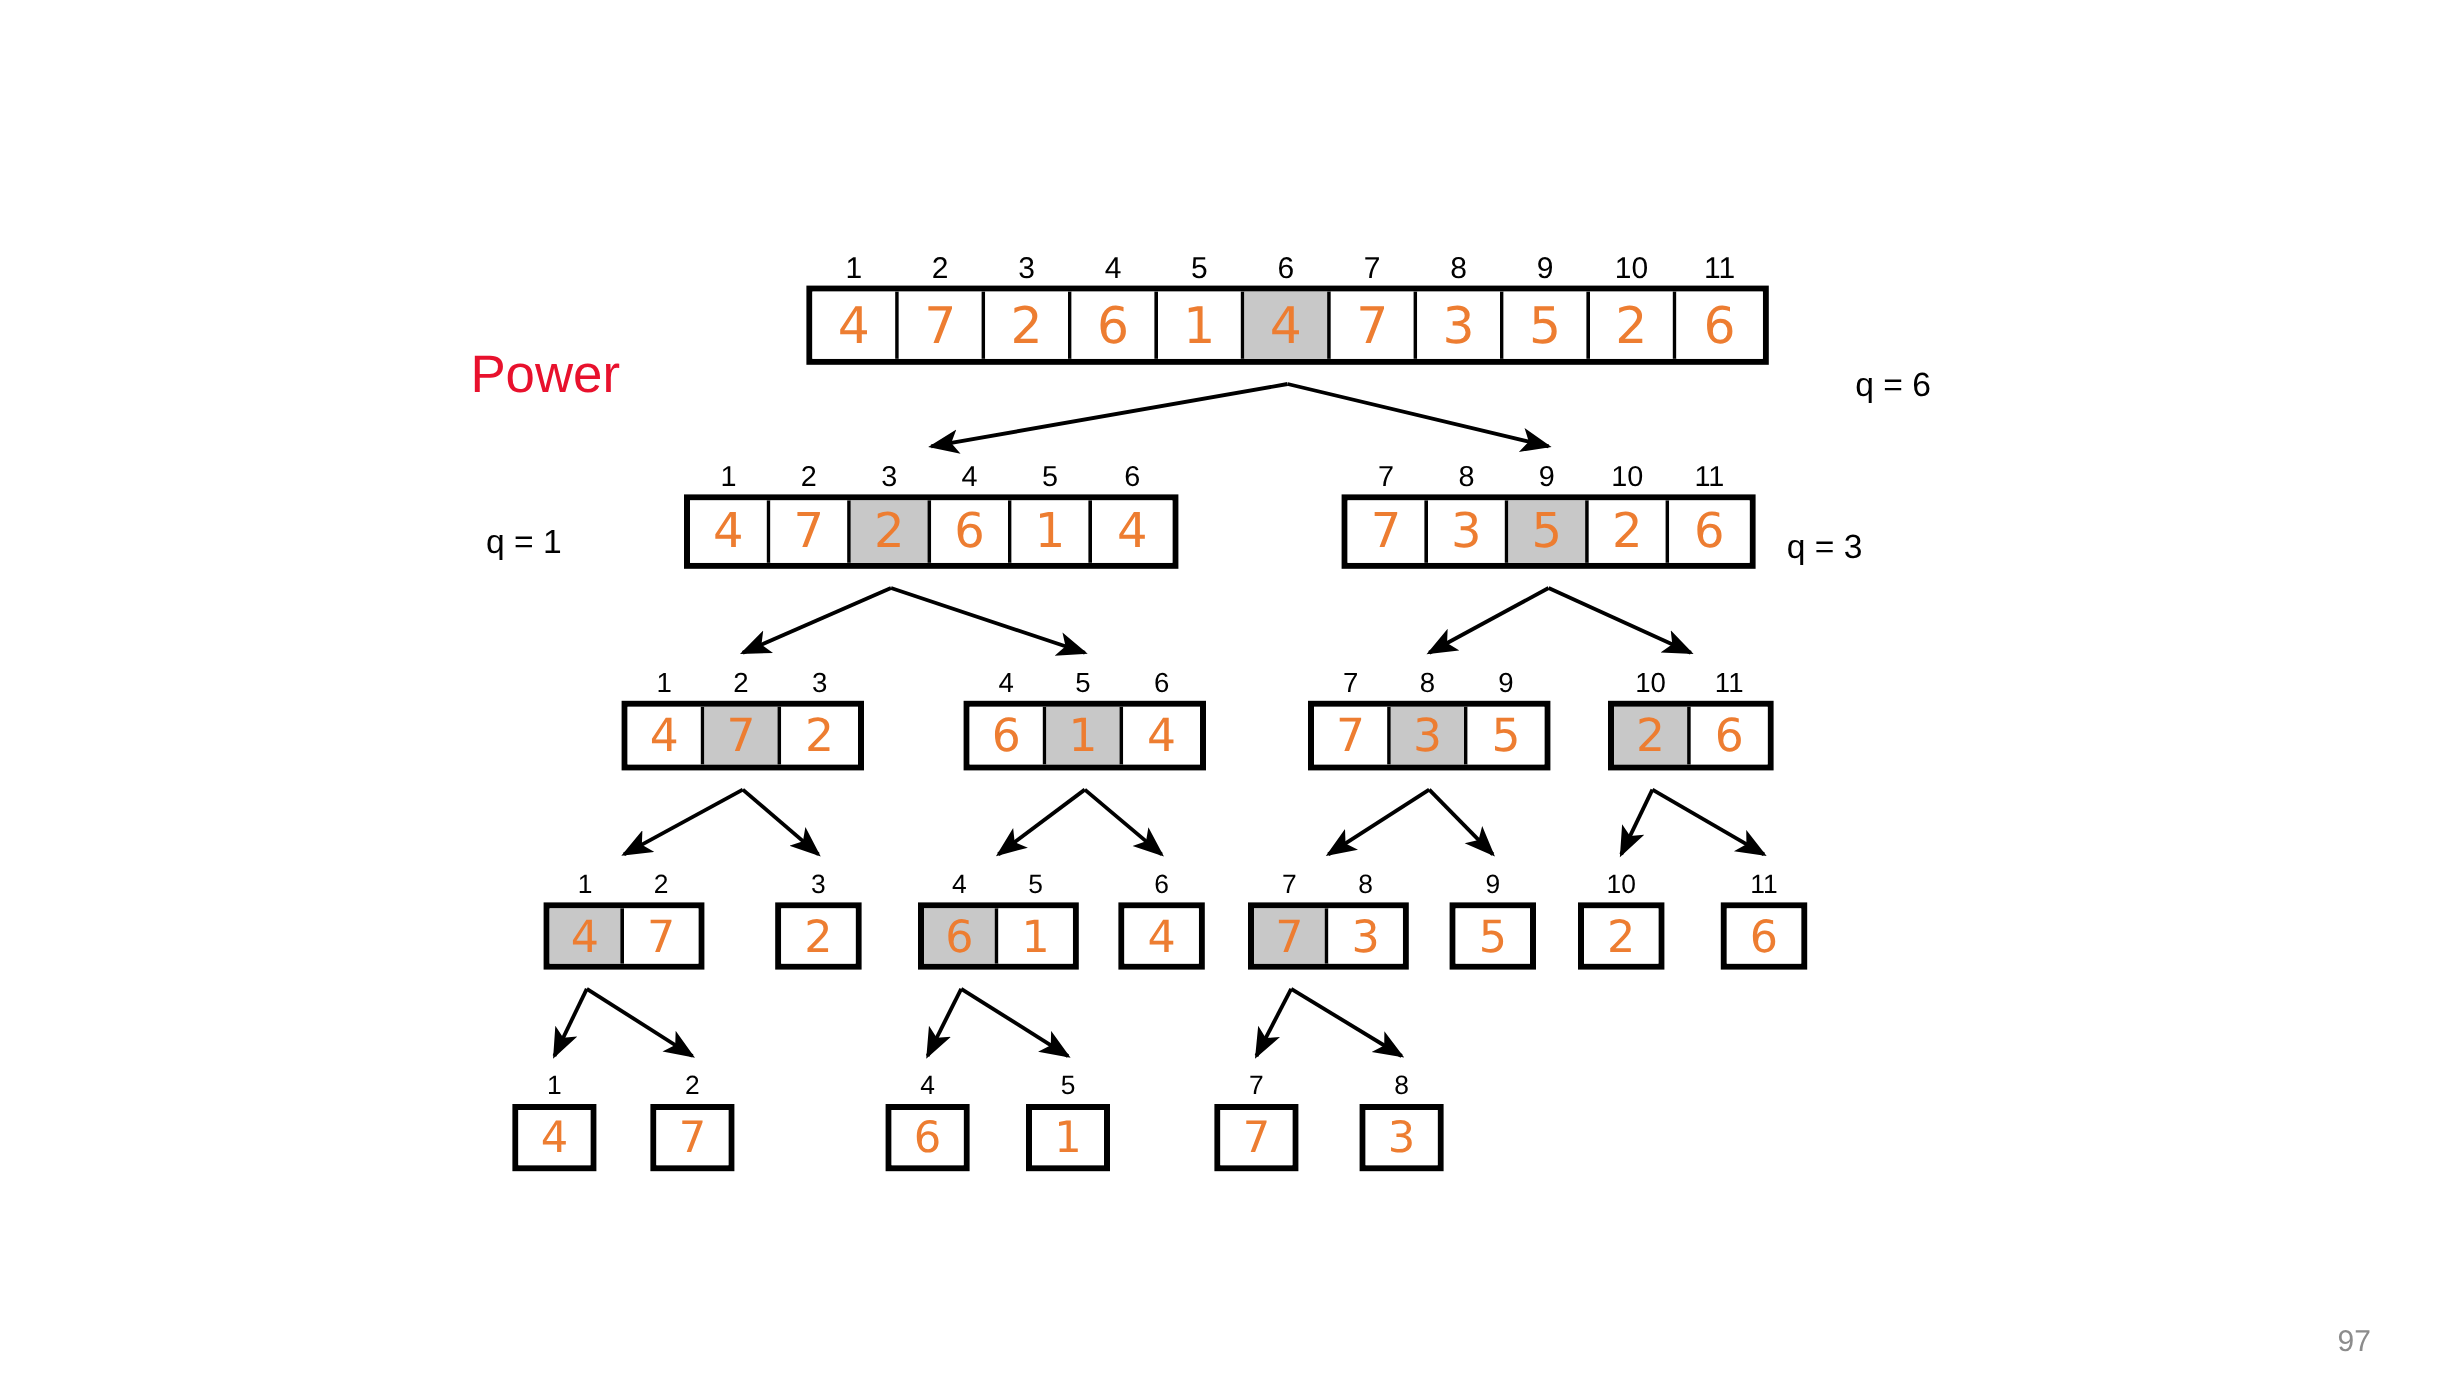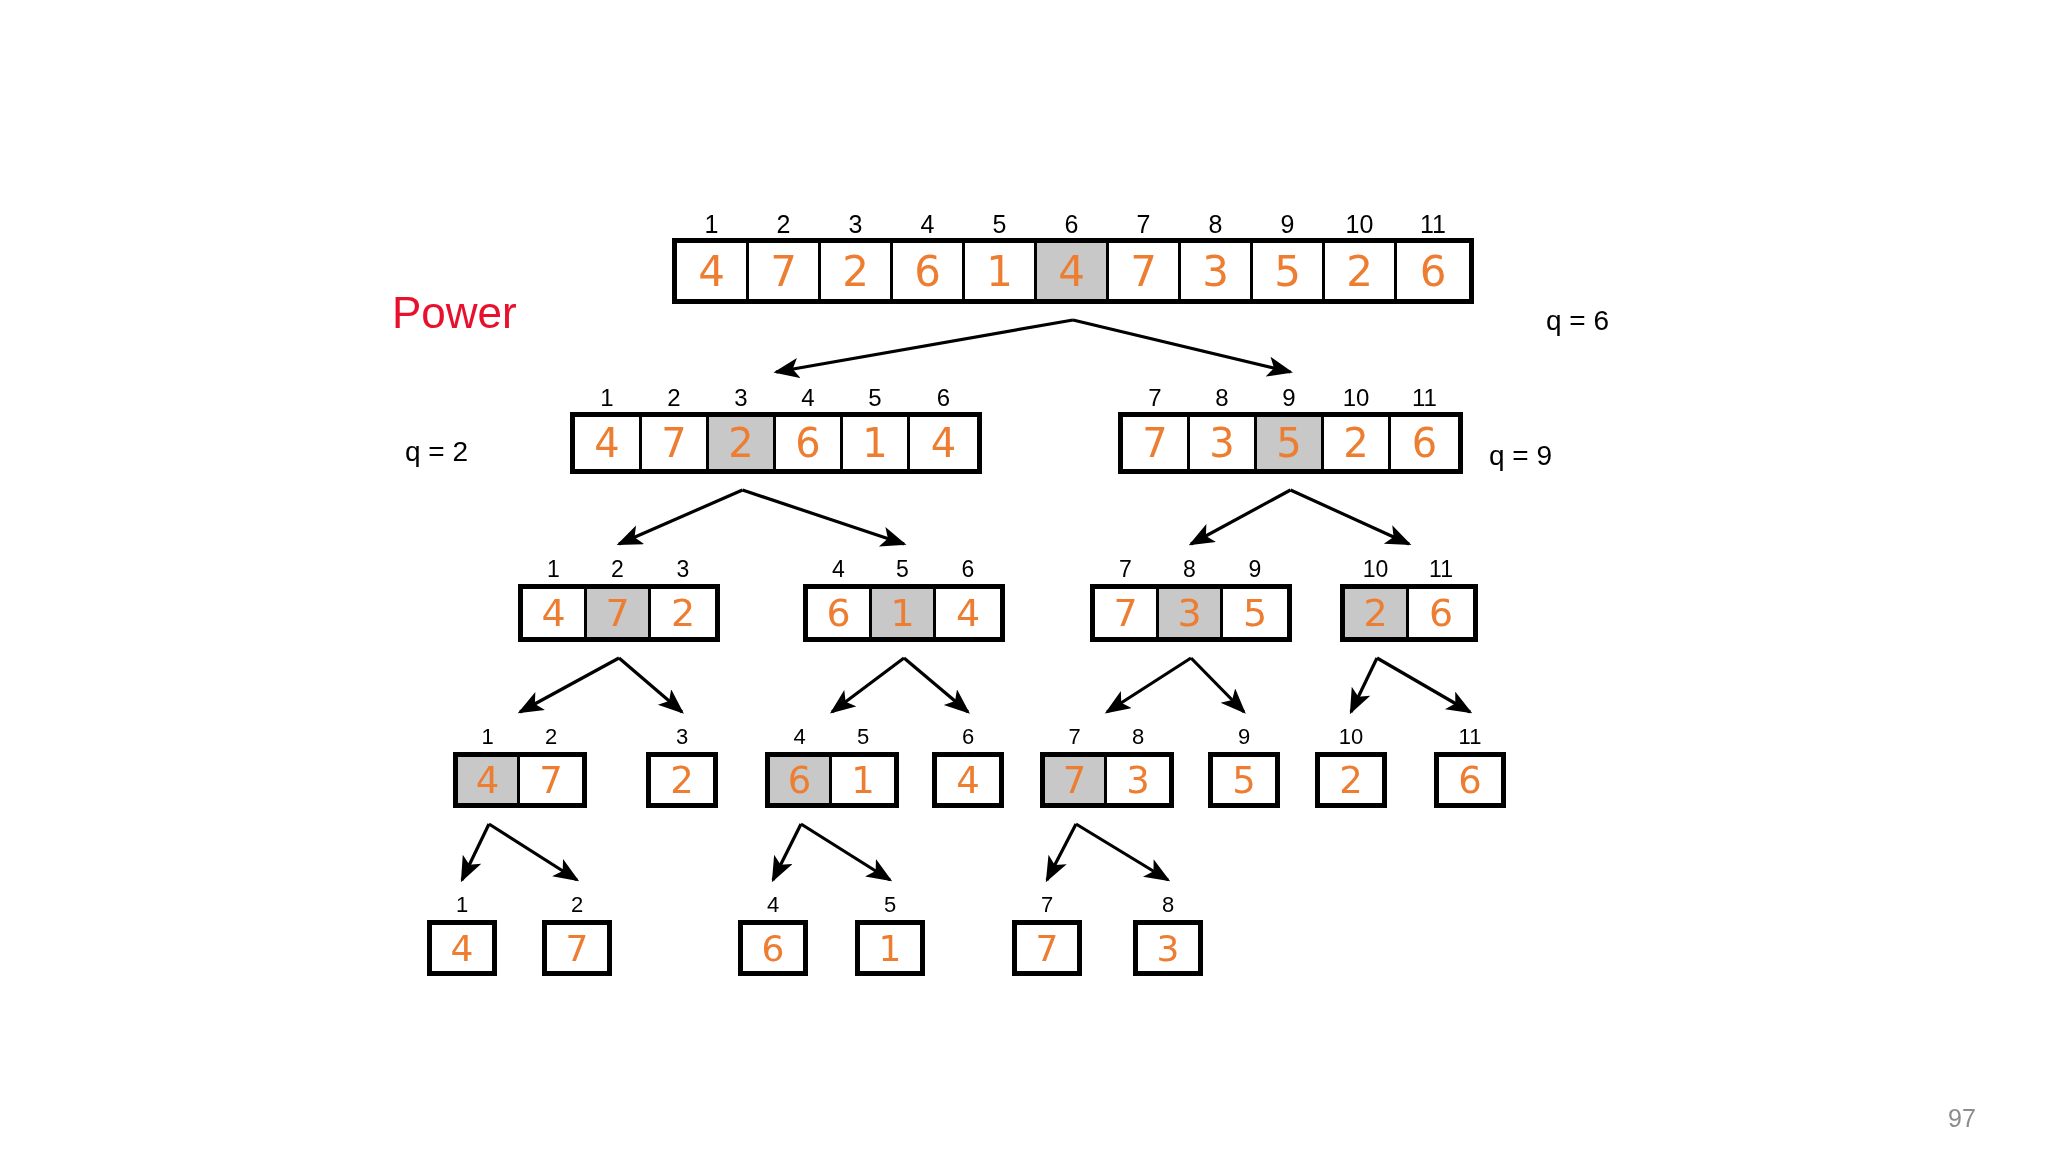--- a/index.html
+++ b/index.html
@@ -66,22 +66,22 @@
 </style>
 </head>
 <body>
 
 <div id="slide">
 
 
   <div id="divide-label">Power</div>
 
   <div class="qlabel" id="q-root">q = 6</div>
-  <div class="qlabel" id="q-left">q = 2</div>
-  <div class="qlabel" id="q-right">q = 9</div>
+  <div class="qlabel" id="q-left">q = 1</div>
+  <div class="qlabel" id="q-right">q = 3</div>
 
   <div id="pagenum">97</div>
 
   <svg id="arrows" viewBox="0 0 2048 1152">
     <defs>
       <marker id="ah" markerWidth="9" markerHeight="9" refX="7.2" refY="3.2" orient="auto" markerUnits="strokeWidth">
         <path d="M0,0 L8,3.2 L0,6.4 L1.9,3.2 z" fill="#000000"></path>
       </marker>
     </defs>
     <g id="arrow-layer" stroke="#000000" stroke-width="3.2" fill="none">

